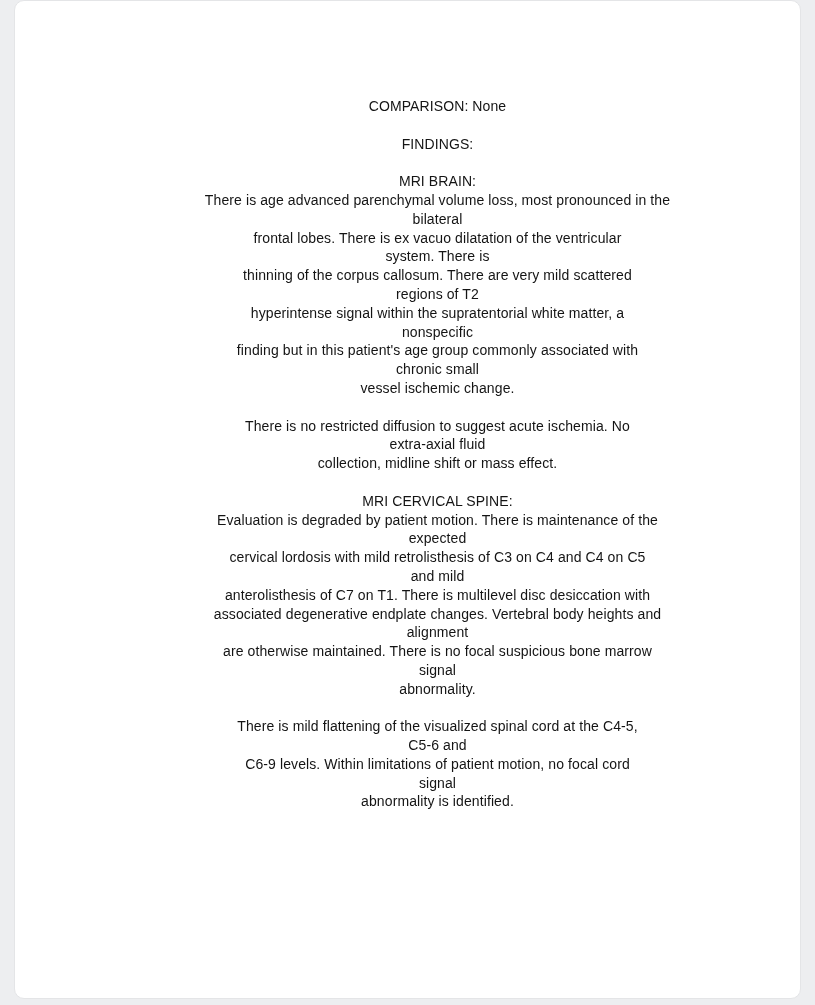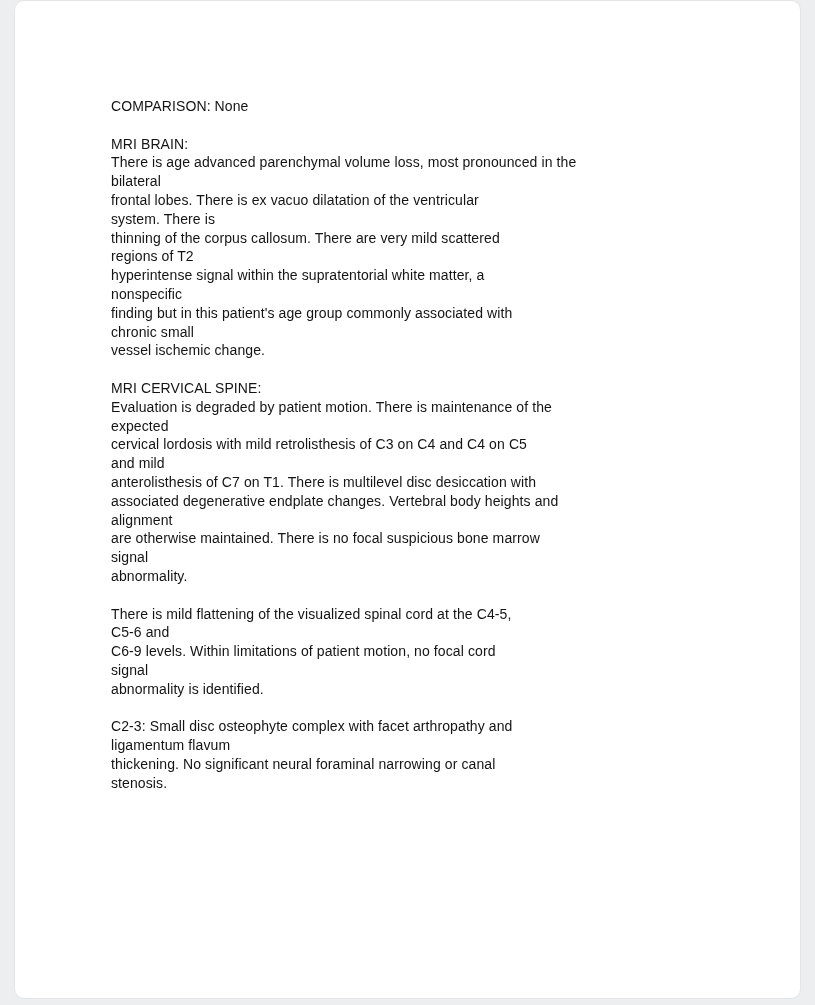--- a/index.html
+++ b/index.html
@@ -17,20 +17,21 @@
   .paper {
     position: absolute;
     left: 14px;
     right: 14px;
     top: 0;
     bottom: 6px;
     background: #ffffff;
     border: 1px solid #e4e5e7;
     border-radius: 10px;
     box-sizing: border-box;
+    text-align: center;
   }
   .report-content {
     position: absolute;
     left: 96px;
     top: 96px;
     right: 36px;
     color: #141414;
     font-size: 14px;
     line-height: 18.8px;
     letter-spacing: 0.1px;
@@ -42,46 +43,46 @@
   .para:last-child {
     margin-bottom: 0;
   }
 </style>
 </head>
 <body>
 
 <div class="paper">
   <div class="report-content">
     <div class="para">COMPARISON: None</div>
+    <div class="para">FINDINGS:</div>
     <div class="para">MRI BRAIN:
 There is age advanced parenchymal volume loss, most pronounced in the
 bilateral
 frontal lobes. There is ex vacuo dilatation of the ventricular
 system. There is
 thinning of the corpus callosum. There are very mild scattered
 regions of T2
 hyperintense signal within the supratentorial white matter, a
 nonspecific
 finding but in this patient's age group commonly associated with
 chronic small
 vessel ischemic change.</div>
+    <div class="para">There is no restricted diffusion to suggest acute ischemia. No
+extra-axial fluid
+collection, midline shift or mass effect.</div>
     <div class="para">MRI CERVICAL SPINE:
 Evaluation is degraded by patient motion. There is maintenance of the
 expected
 cervical lordosis with mild retrolisthesis of C3 on C4 and C4 on C5
 and mild
 anterolisthesis of C7 on T1. There is multilevel disc desiccation with
 associated degenerative endplate changes. Vertebral body heights and
 alignment
 are otherwise maintained. There is no focal suspicious bone marrow
 signal
 abnormality.</div>
     <div class="para">There is mild flattening of the visualized spinal cord at the C4-5,
 C5-6 and
 C6-9 levels. Within limitations of patient motion, no focal cord
 signal
 abnormality is identified.</div>
-    <div class="para">C2-3: Small disc osteophyte complex with facet arthropathy and
-ligamentum flavum
-thickening. No significant neural foraminal narrowing or canal
-stenosis.</div>
   </div>
 </div>
 
 </body></html>

